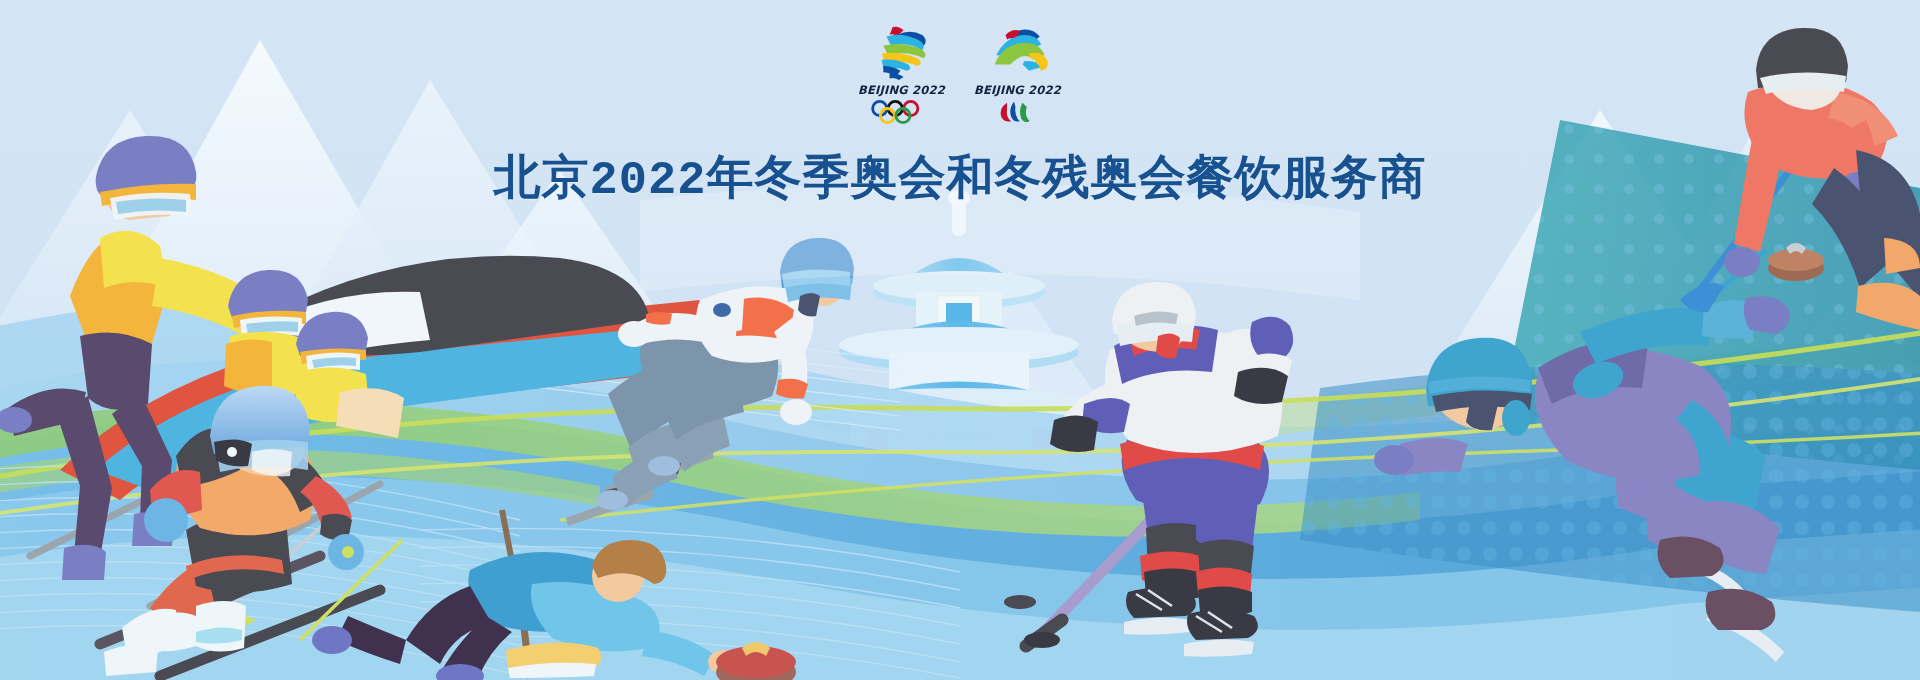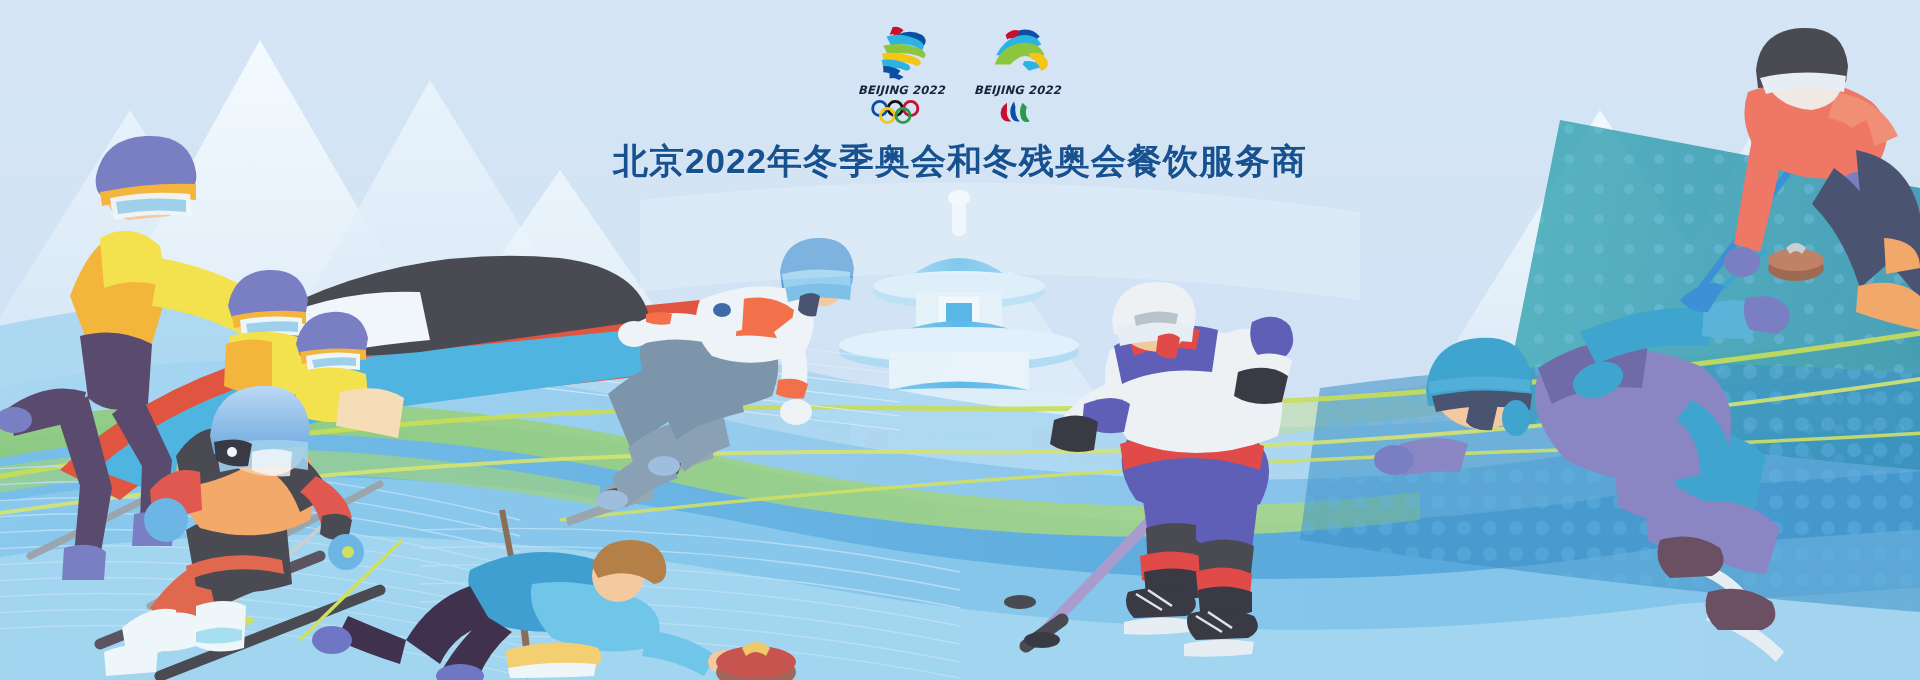--- a/index.html
+++ b/index.html
@@ -25,24 +25,24 @@
   .logo-mark{width:78px;height:56px;}
   .logo-word{
     font-family:"DejaVu Sans","Liberation Sans",sans-serif;
     font-weight:bold;font-style:italic;
     font-size:11.5px;letter-spacing:.2px;color:#14233f;
     margin-top:3px;white-space:nowrap;transform:skewX(-4deg);
   }
   .logo-sym{margin-top:3px;height:24px;}
 
   .title{
-    margin-top:14px;
-    font-family:Liberation Sans, sans-serif;
+    margin-top:22px;
+    font-family:Liberation Mono, monospace;
     font-weight:bold;
-    font-size:35px;
+    font-size:47px;
     letter-spacing:1px;
     color:#17518f;
     text-shadow:0 1px 0 rgba(255,255,255,.35);
     white-space:nowrap;
     pointer-events:auto;
   }
 </style>
 </head>
 <body>
 

